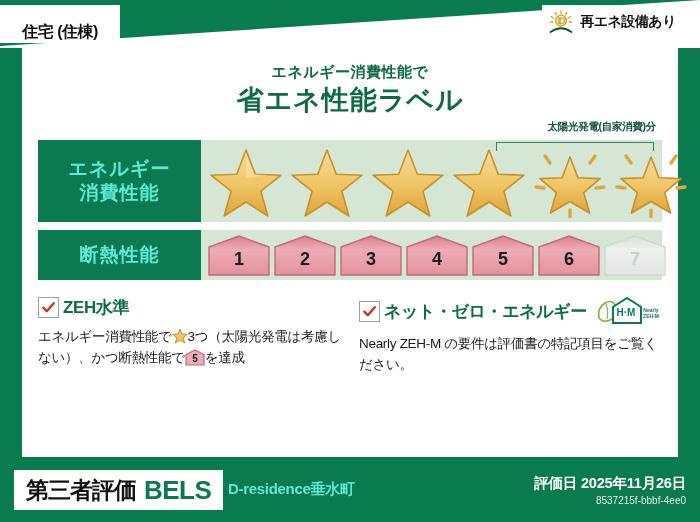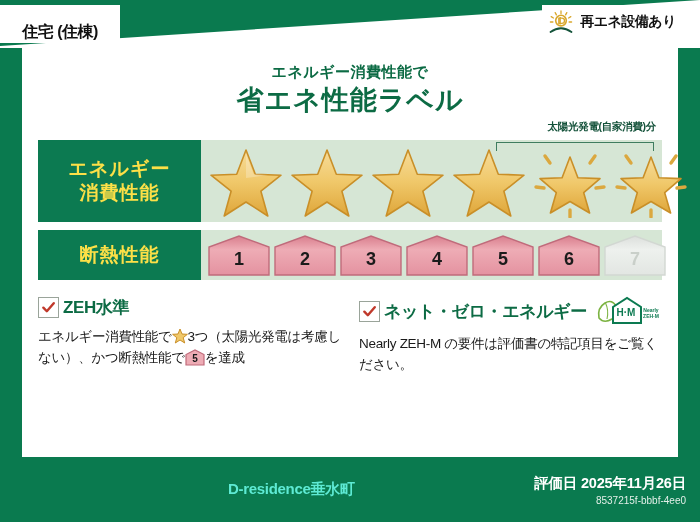--- a/index.html
+++ b/index.html
@@ -60,21 +60,21 @@
 
   
   .rows { margin-top: 22px; padding: 0 16px; }
   .row {
     display: flex; align-items: stretch;
     margin-bottom: 8px;
   }
   .row-label {
     flex: 0 0 163px;
     background: #0c7a51;
-    color: #fde047;
+    color: #5eead4;
     display: flex; flex-direction: column;
     align-items: center; justify-content: center;
     font-weight: bold; letter-spacing: 1px;
     line-height: 1.25;
   }
   .row-label.energy { font-size: 19px; height: 82px; }
   .row-label.insul  { font-size: 19px; height: 50px; }
   .row-body {
     flex: 1 1 auto;
     background: #d6e6d5;
@@ -402,18 +402,22 @@
             </svg>
           </span>
         </div>
         <div class="panel-text">Nearly ZEH-M の要件は評価書の特記項目をご覧ください。</div>
       </div>
 
     </div>
   </div>
 
   <div class="footer">
+    <div class="bels-badge">
+      <span class="bels-jp">第三者評価</span>
+      <span class="bels-en">BELS</span>
+    </div>
     <div class="building-name">D-residence垂水町</div>
     <div class="eval-date">評価日 2025年11月26日</div>
     <div class="eval-id">8537215f-bbbf-4ee0</div>
   </div>
 
 </div>
 
 </body></html>

